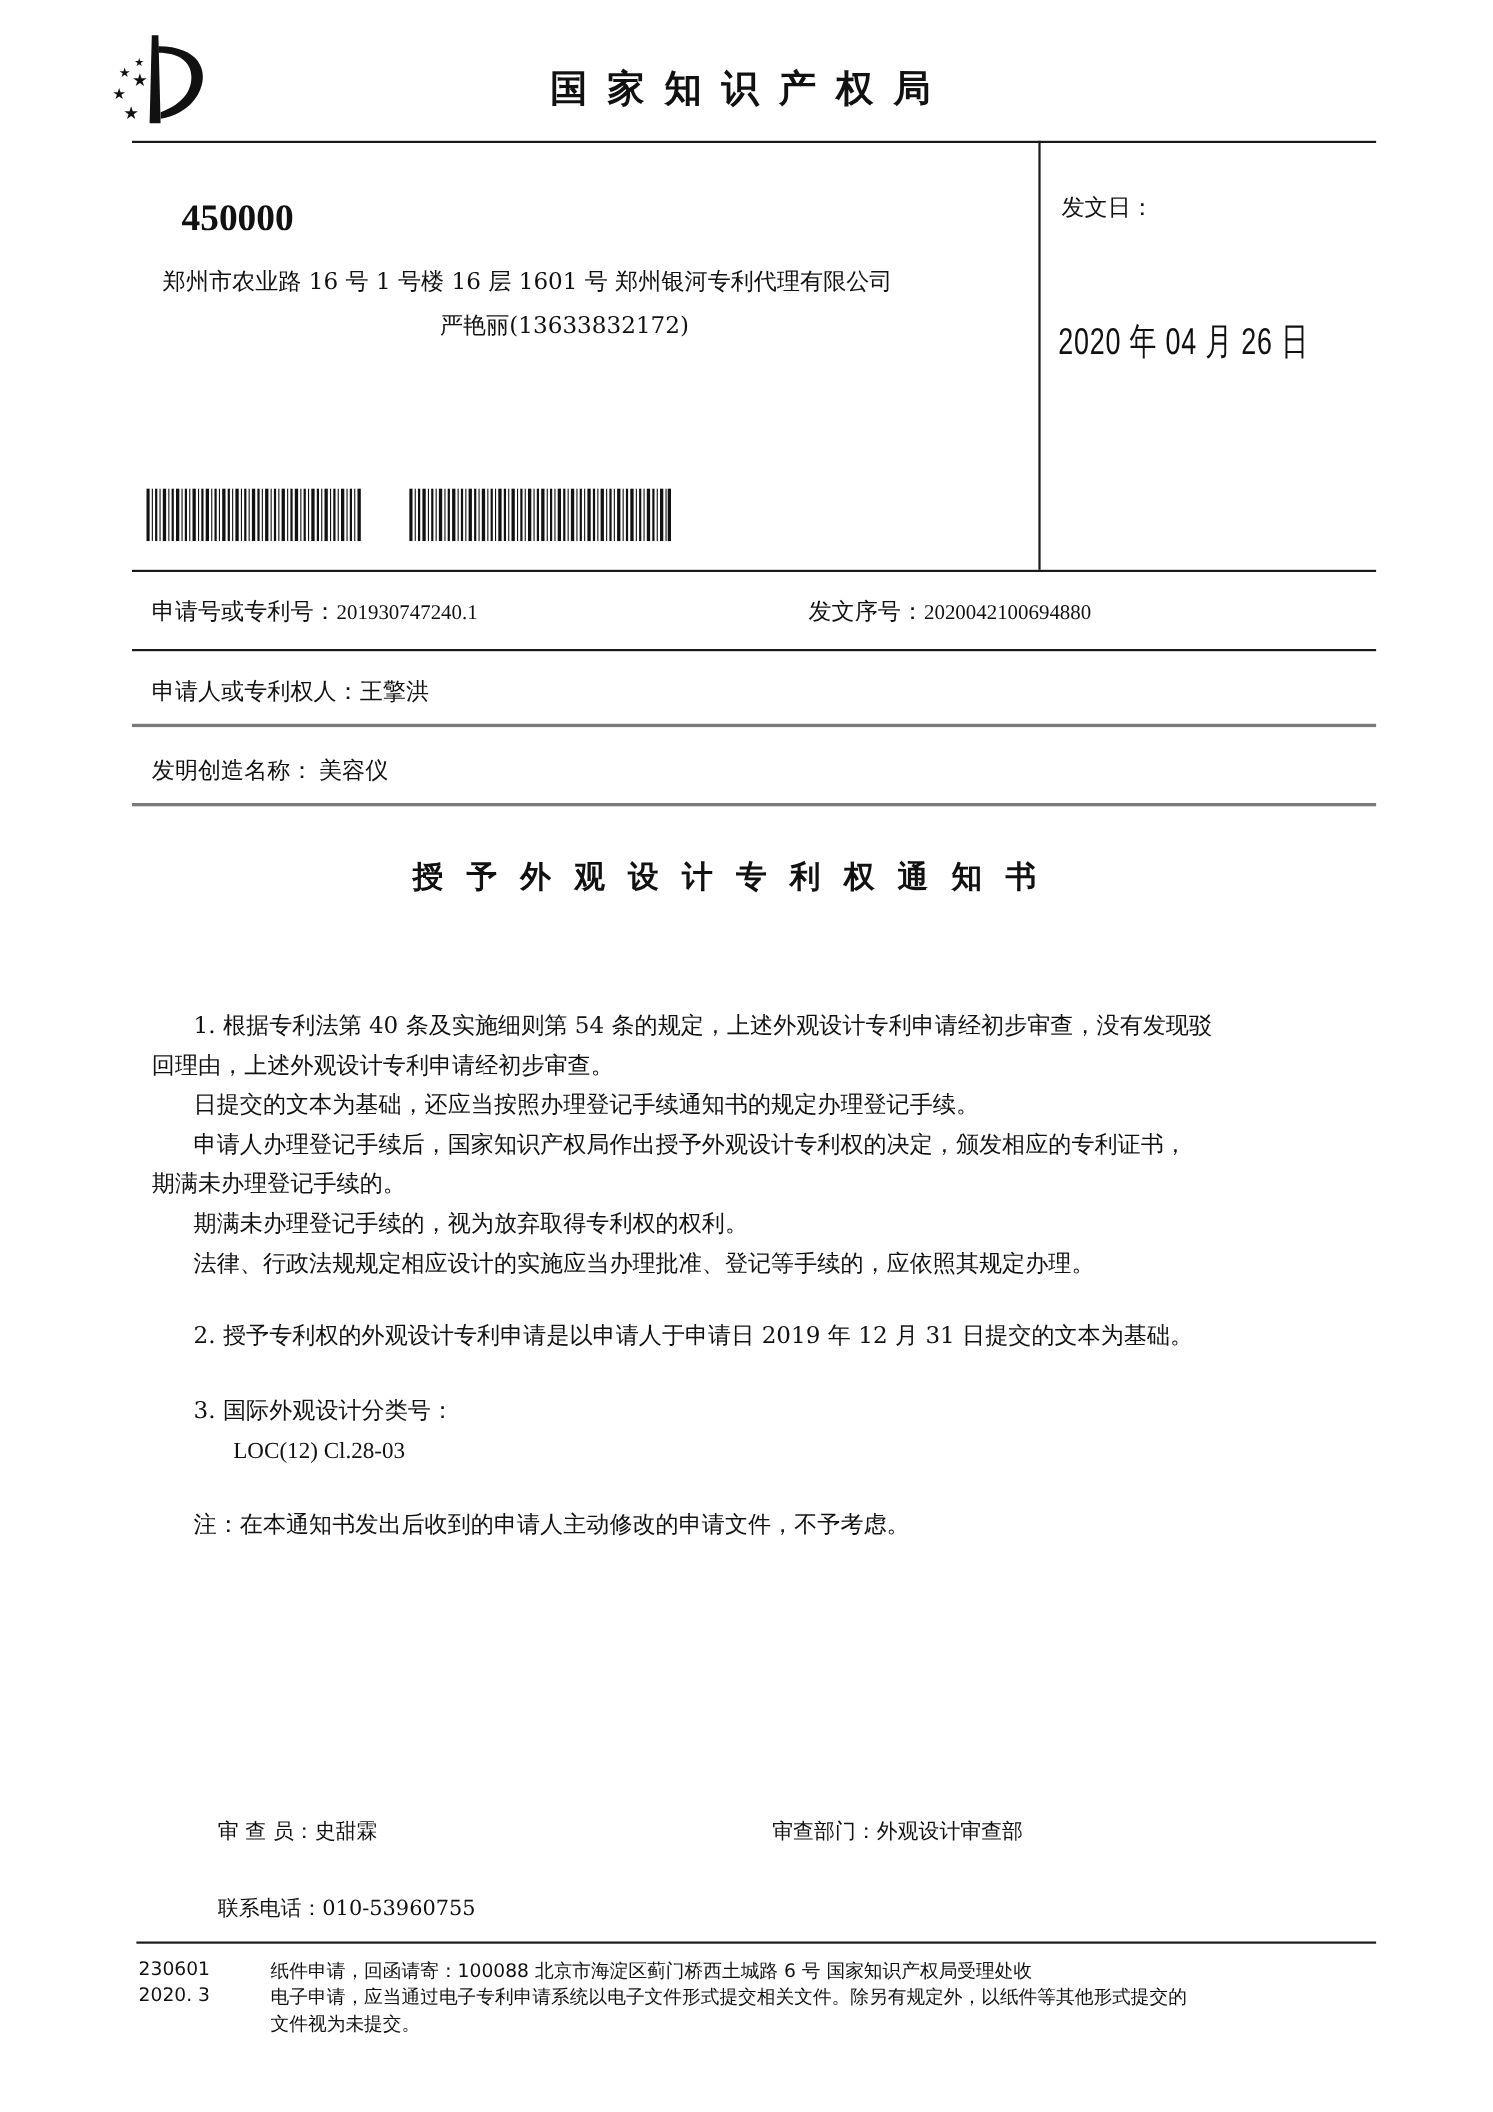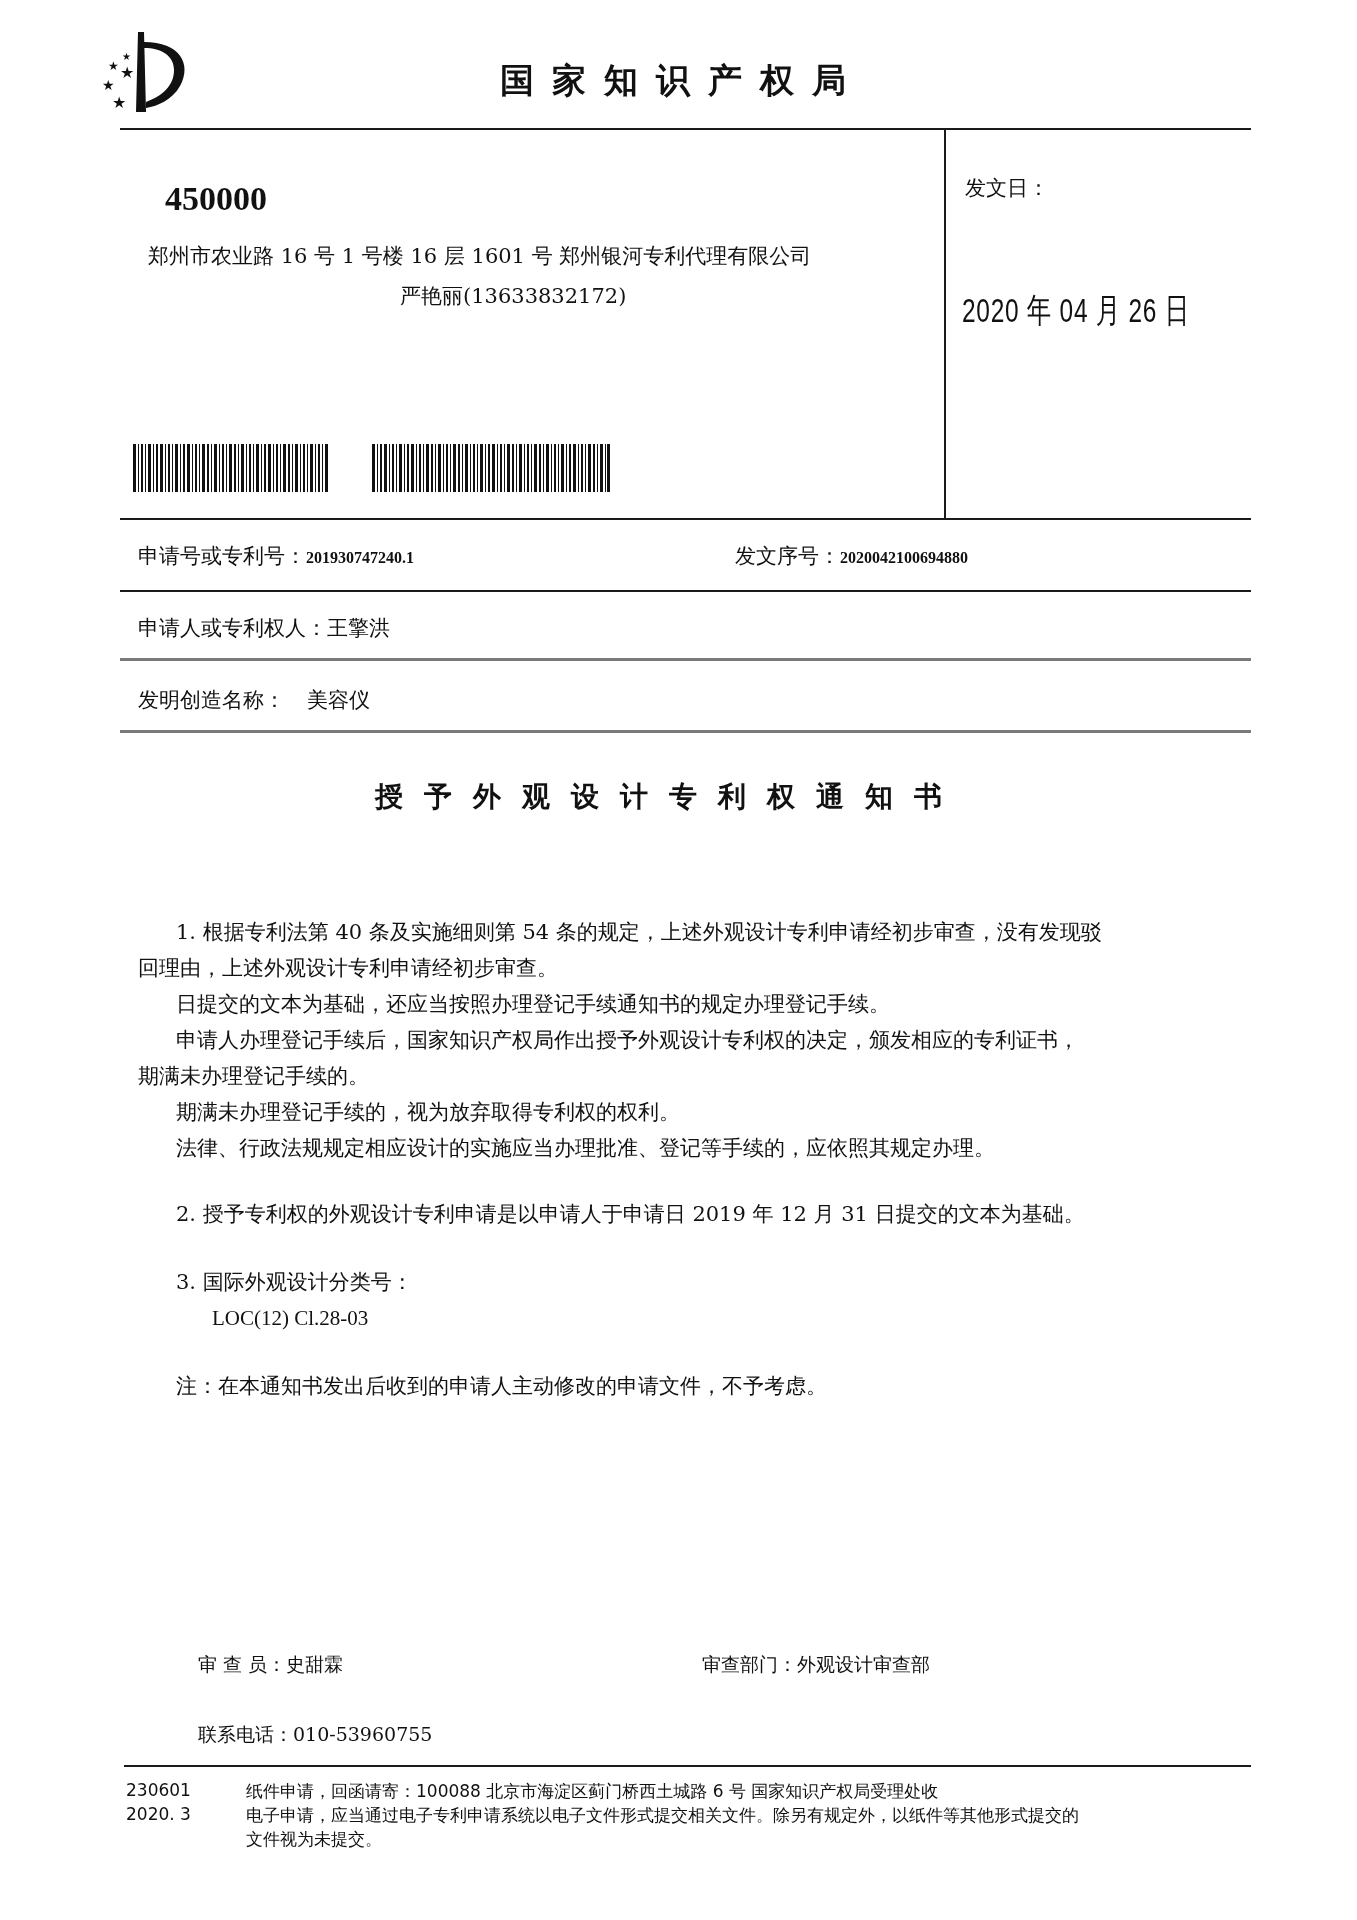--- a/index.html
+++ b/index.html
@@ -13,21 +13,21 @@
                font-family: "DejaVu Sans", sans-serif; }
   .logo { left: 100px; top: 24px; width: 100px; height: 100px; }
   .zip { left: 165px; top: 180px; font-size: 34px; font-weight: bold; font-family: "Liberation Serif", serif; }
   .addr { left: 148px; top: 242px; font-size: 21px; }
   .addr2 { left: 400px; top: 282px; font-size: 21px; }
   .date-label { left: 965px; top: 174px; font-size: 21px; }
   .date-value { left: 962px; top: 288px; font-size: 34px; font-family: "Liberation Sans", sans-serif;
                 transform: scaleX(0.72); transform-origin: left center; letter-spacing: 1px; }
   .barcode { position: absolute; top: 444px; height: 48px; }
   .row-label { font-size: 21px; }
-  .row-value-bold { font-weight: bold; font-family: "Liberation Serif", serif; font-size: 16px; }
+  .row-value-bold { font-weight: normal; font-family: "Liberation Serif", serif; font-size: 19px; }
   .notice-title { left: 375px; top: 778px; font-size: 28px; font-weight: bold; letter-spacing: 21px;
                   font-family: "DejaVu Sans", sans-serif; }
   .para { position: absolute; font-size: 21px; line-height: 28px; }
   .footer { position: absolute; font-size: 17px; font-family: "DejaVu Sans", sans-serif; }
 </style>
 </head>
 <body>
 
 <div class="abs logo">
   <svg width="100" height="100" viewBox="0 0 100 100">
@@ -187,21 +187,21 @@
   <span class="row-label">发文序号：</span><span class="row-value-bold">2020042100694880</span>
 </div>
 <div class="hline" style="left:120px; top:590px; width:1131px;"></div>
 
 <div class="abs" style="left:138px; top:614px;">
   <span class="row-label">申请人或专利权人：</span><span class="row-label" style="margin-left:0;">王擎洪</span>
 </div>
 <div class="hline gray" style="left:120px; top:658px; width:1131px;"></div>
 
 <div class="abs" style="left:138px; top:686px;">
-  <span class="row-label">发明创造名称：</span><span class="row-label" style="margin-left:22px;">美容仪</span>
+  <span class="row-label">发明创造名称：</span><span class="row-label" style="margin-left:5px;">美容仪</span>
 </div>
 <div class="hline gray" style="left:120px; top:730px; width:1131px;"></div>
 
 <div class="abs notice-title">授予外观设计专利权通知书</div>
 
 <div class="para" style="left:176px; top:918px;">1. 根据专利法第 40 条及实施细则第 54 条的规定，上述外观设计专利申请经初步审查，没有发现驳</div>
 <div class="para" style="left:138px; top:954px;">回理由，上述外观设计专利申请经初步审查。</div>
 <div class="para" style="left:176px; top:990px;">日提交的文本为基础，还应当按照办理登记手续通知书的规定办理登记手续。</div>
 <div class="para" style="left:176px; top:1026px;">申请人办理登记手续后，国家知识产权局作出授予外观设计专利权的决定，颁发相应的专利证书，</div>
 <div class="para" style="left:138px; top:1062px;">期满未办理登记手续的。</div>

